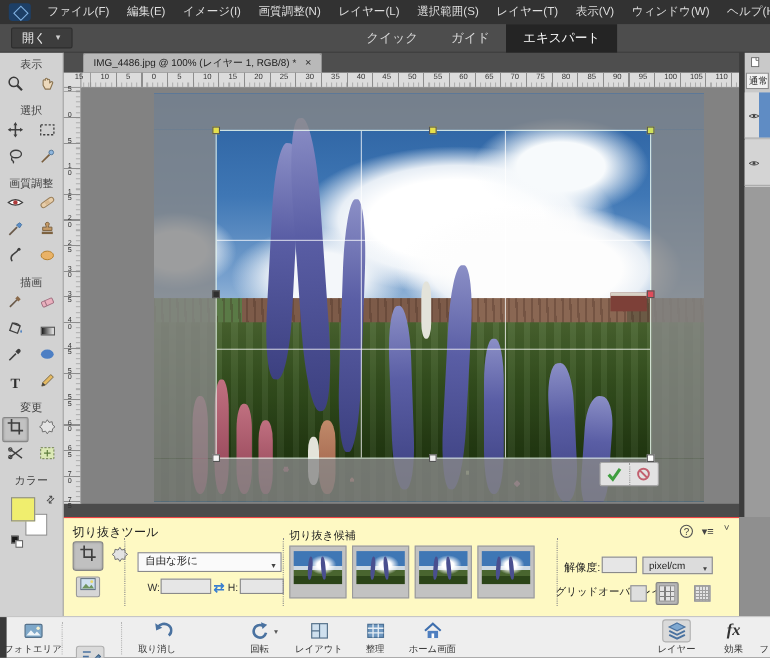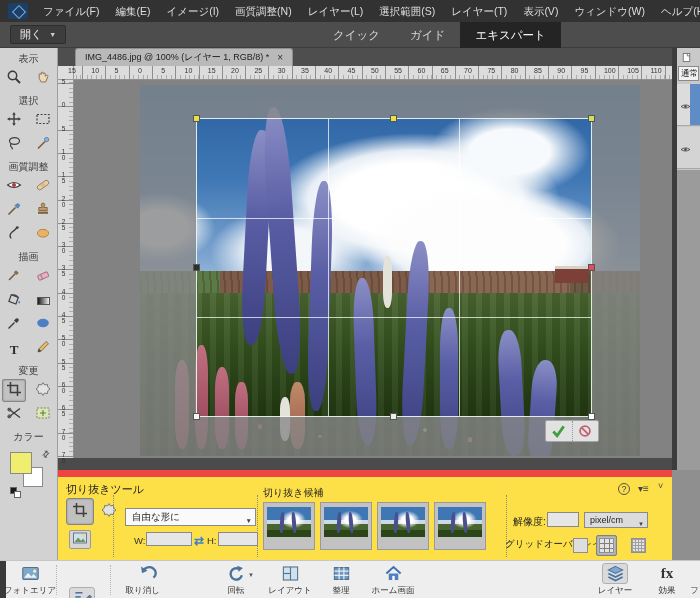--- a/index.html
+++ b/index.html
@@ -109,21 +109,21 @@
 
   
   #statusbar { position:absolute; left:58px; top:458px; width:614px; height:12px; background:#a6a6a6; border-top:1px solid #8d8d8d; }
   .status-seg { position:absolute; top:1px; height:10px; background:#bdbdbd; border:1px solid #868686; font-size:8px; color:#222; line-height:8px; text-align:center; overflow:hidden; white-space:nowrap; }
   #status-zoom { left:2px; width:44px; }
   #status-file { left:48px; width:142px; padding-top:1px; }
   #status-arrow { position:absolute; left:192px; top:1px; width:14px; height:10px; background:#bdbdbd; border:1px solid #868686; }
   #status-arrow::after { content:""; position:absolute; left:4px; top:2px; border-left:4px solid #444; border-top:3px solid transparent; border-bottom:3px solid transparent; }
 
   
-  #tool-options { position:absolute; left:58px; top:470px; width:614px; height:90px; background:#fde047; border-top:7px solid #ef4444; }
+  #tool-options { position:absolute; left:58px; top:470px; width:614px; height:90px; background:#fef9c3; border-top:1px solid #ef4444; }
   #to-title { position:absolute; left:8px; top:5px; font-size:11px; color:#222; }
   .to-divider { position:absolute; top:18px; height:62px; border-left:1px dotted #8a8a8a; }
   #to-crop-btn { position:absolute; left:8px; top:21px; width:28px; height:27px; background:#c0c0c0; border:1px solid #848484; border-radius:3px; display:flex; align-items:center; justify-content:center; box-shadow:inset 0 0 2px rgba(0,0,0,.3); }
   #to-cookie-btn { position:absolute; left:40px; top:24px; width:22px; height:22px; display:flex; align-items:center; justify-content:center; }
   #to-persp-btn { position:absolute; left:11px; top:53px; width:22px; height:19px; border:1px solid #9a9a9a; border-radius:2px; background:#d6d6d6; display:flex; align-items:center; justify-content:center; }
   #preset-select { position:absolute; left:67px; top:31px; width:131px; height:18px; background:#fafafa; border:1px solid #8a8a8a; font-size:9.5px; color:#222; line-height:16px; padding:0 14px 0 6px; white-space:nowrap; overflow:hidden; }
   #preset-select::after { content:"▼"; position:absolute; right:3px; top:4px; font-size:6.5px; color:#444; }
   .wh-label { position:absolute; font-size:9.5px; color:#333; top:58px; }
   #w-label { left:76px; } #h-label { left:149px; }
   .wh-input { position:absolute; top:55px; height:14px; background:#e6e6e6; border:1px solid #8a8a8a; }
@@ -150,21 +150,21 @@
 
   
   #taskbar { position:absolute; left:0; top:560px; width:700px; height:38px; background:#eeeeee; border-top:1px solid #c6c6c6; }
   #taskbar::before { content:""; position:absolute; left:0; top:0; width:6px; height:38px; background:#3a3a3a; }
   .tb-item { position:absolute; top:2px; width:52px; height:34px; display:flex; flex-direction:column; align-items:center; }
   .tb-icon { width:26px; height:22px; display:flex; align-items:center; justify-content:center; border:1px solid transparent; border-radius:3px; position:relative; }
   .tb-item.selected .tb-icon { background:#dadada; border-color:#b0b0b0; }
   .tb-item .lbl { font-size:8.5px; color:#333; white-space:nowrap; margin-top:1px; }
   .tb-item .dd { position:absolute; right:-6px; top:8px; font-size:6px; color:#555; }
   .tb-sep { position:absolute; top:4px; height:30px; border-left:1px dotted #b5b5b5; }
-  .fx-glyph { font-family:"Liberation Serif",serif; font-weight:bold; font-size:15px; color:#333; }
+  .fx-glyph { font-family:"Liberation Serif",serif; font-style:italic; font-weight:bold; font-size:15px; color:#333; }
 </style>
 </head>
 <body>
 
 <div id="app">
 
   <div id="menubar">
     <div id="app-logo"></div>
     <div id="menu-items" style="display:flex;">
         <span class="menu-item">ファイル(F)</span>

